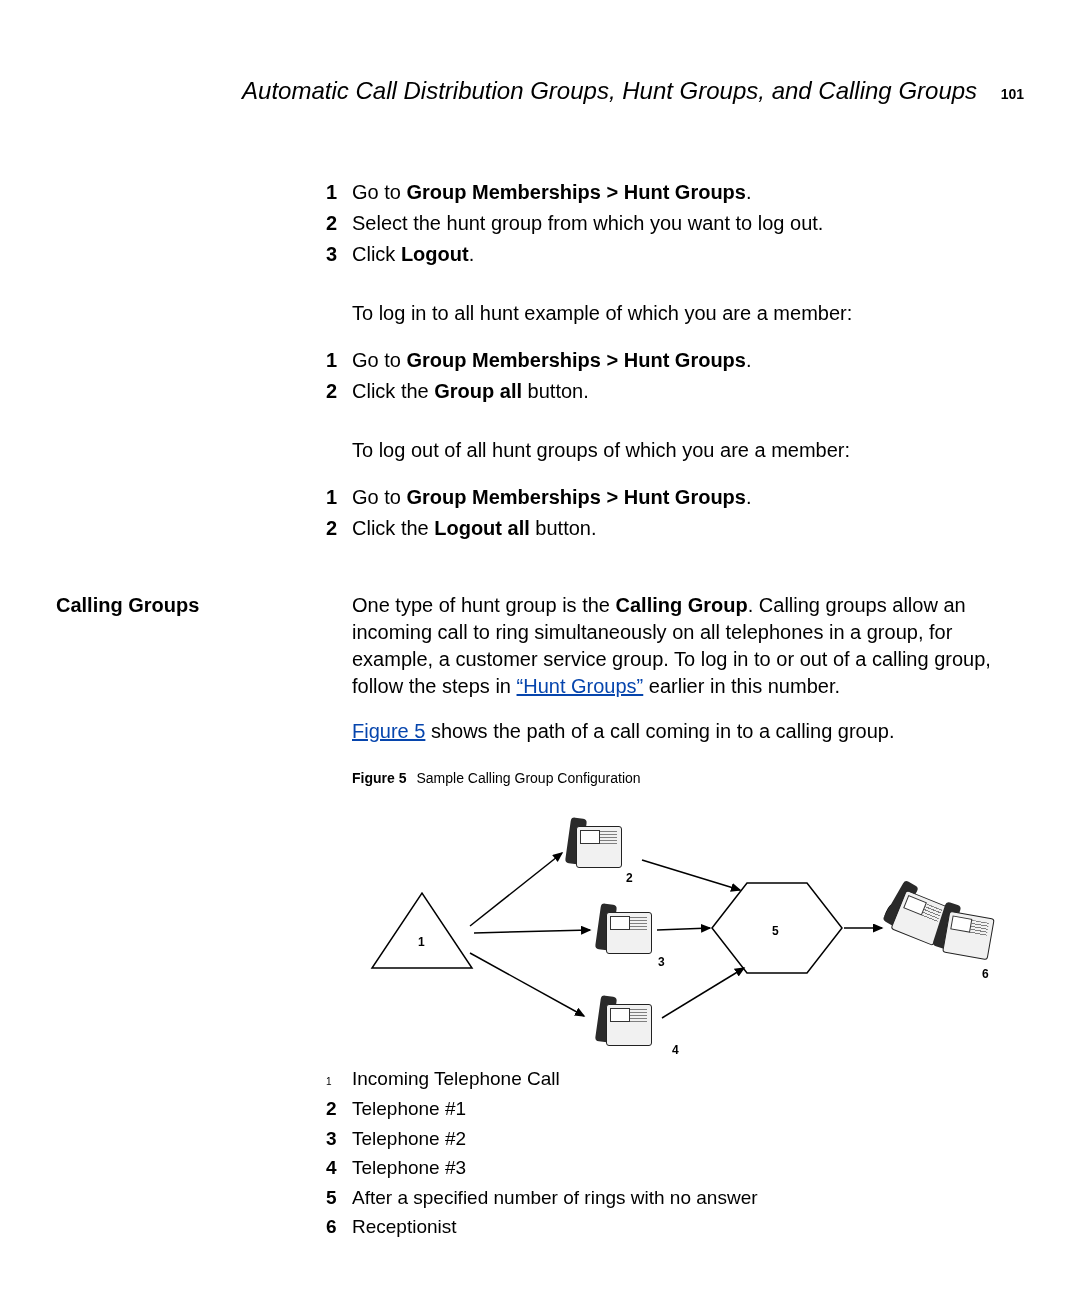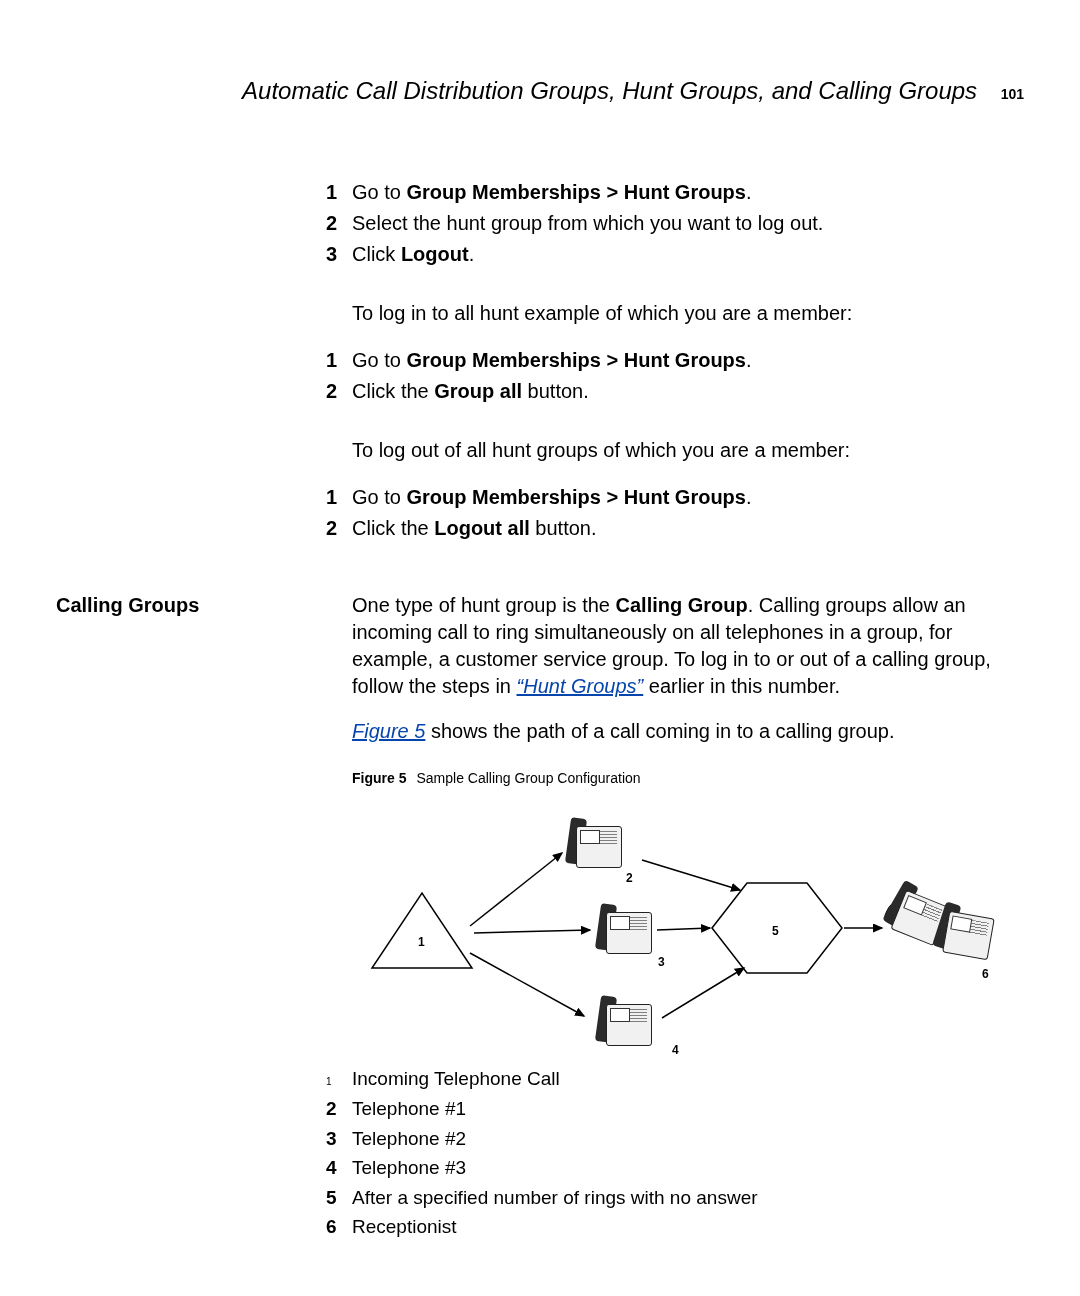--- a/index.html
+++ b/index.html
@@ -67,21 +67,20 @@
     flex: 0 0 26px;
   }
   ol.steps li .txt {
     flex: 1 1 auto;
   }
   .b { font-weight: 700; }
   .gap-top { margin-top: 26px; }
   a.link {
     color: #0645ad;
     text-decoration: underline;
-    font-style: italic;
   }
   .fig-caption {
     margin-top: 24px;
     margin-bottom: 10px;
     font-size: 14px;
   }
   .fig-caption .figlabel { font-weight: 700; margin-right: 10px; }
   .diagram {
     position: relative;
     width: 650px;

